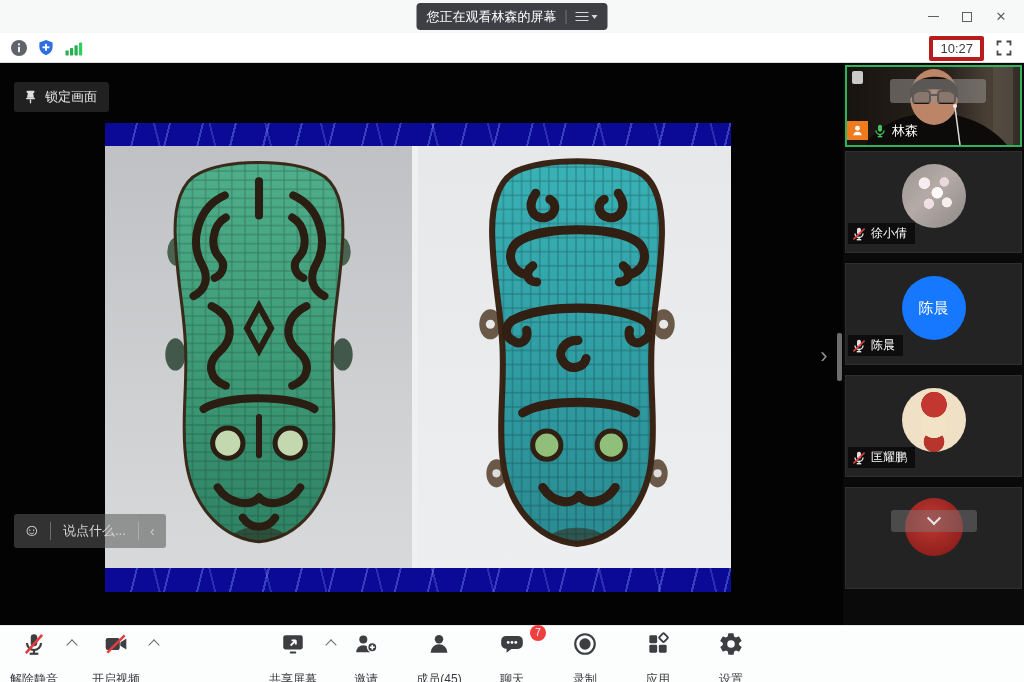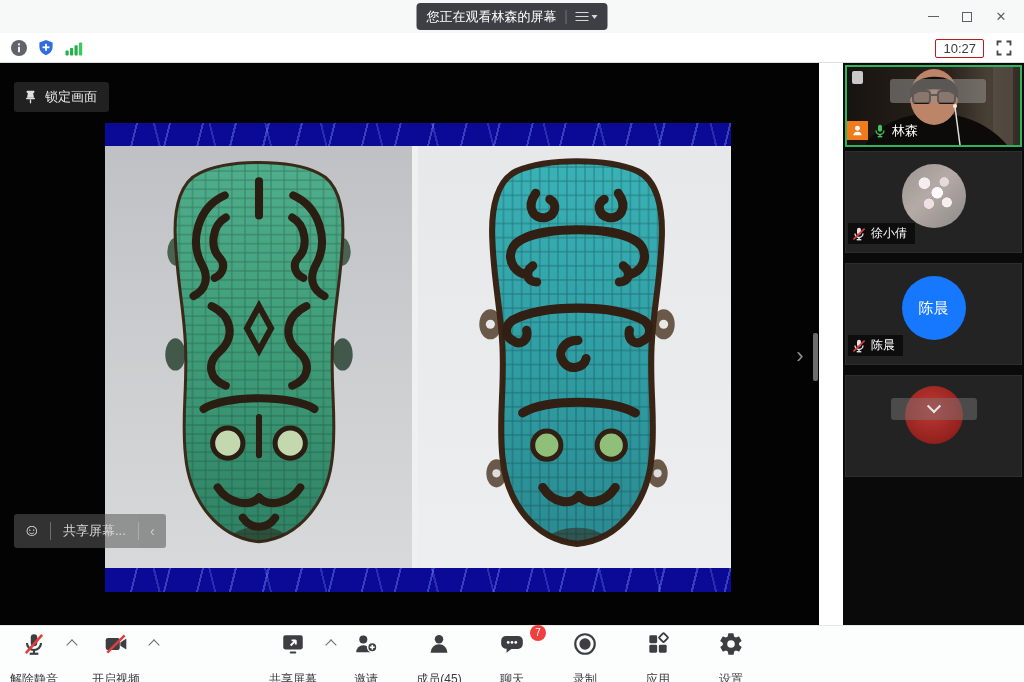--- a/index.html
+++ b/index.html
@@ -24,29 +24,29 @@
   .win-btn { width:34px; height:33px; display:flex; align-items:center; justify-content:center;
     color:#5c6166; font-size:13px; }
   .max-box { width:10px; height:10px; border:1.4px solid #5c6166; }
   .min-line { width:11px; height:1.6px; background:#5c6166; }
 
   
   .toolbar { position:absolute; top:33px; left:0; width:100%; height:30px; background:#ffffff;
     border-bottom:1px solid #dcdcdc; }
   .tb-left { position:absolute; left:10px; top:0; height:30px; display:flex; align-items:center; gap:9px; }
   .tb-right { position:absolute; right:10px; top:0; height:30px; display:flex; align-items:center; gap:10px; }
-  .time-box { border:1px solid #b91c1c; border-radius:2px; background:#fff; color:#3c3c3c;
+  .time-box { border:4px solid #b91c1c; border-radius:2px; background:#fff; color:#3c3c3c;
     font-size:13px; padding:1px 7px;text-align:right; }
   .view-btn { display:flex; align-items:center; gap:6px; border:1px solid #d7d7d7; border-radius:3px;
     background:#f5f5f5; color:#3c3c3c; font-size:13px; padding:2px 8px; }
   .dd-tri { width:0; height:0; border-left:4px solid transparent; border-right:4px solid transparent;
     border-top:5px solid #6a6a6a; }
 
   
-  .main { position:absolute; top:63px; left:0; width:1024px; height:594px; display:flex; overflow:hidden;gap:24px; }
+  .main { position:absolute; top:63px; left:0; width:1024px; height:594px; display:flex; overflow:hidden; }
   .stage { position:relative; width:843px; height:562px; background:#030303; overflow:hidden; }
 
   .slide { position:absolute; left:105px; top:60px; width:626px; height:469px; }
   .band { width:100%; background-color:#0a0a96;
     background-image:
       repeating-linear-gradient(104deg, rgba(130,150,255,0) 0 30px, rgba(130,150,255,.38) 30px 32px),
       repeating-linear-gradient(76deg,  rgba(130,150,255,0) 0 52px, rgba(130,150,255,.26) 52px 54px); }
   .band-top { height:23px; }
   .band-bottom { height:24px; }
   .photos { height:422px; display:flex; }
@@ -300,21 +300,21 @@
             <rect x="3.2" y="8.9" width="9.6" height="1.6" rx="0.8"></rect>
             <rect x="7.3" y="10.5" width="1.4" height="4.4" rx="0.7"></rect>
           </g>
         </svg>
         <span>锁定画面</span>
       </div>
 
       <div class="msg-pill">
         <span class="msg-emoji">☺</span>
         <span class="msg-div"></span>
-        <span class="msg-text">共享屏幕...</span>
+        <span class="msg-text">说点什么...</span>
         <span class="msg-div"></span>
         <span class="msg-more">‹</span>
       </div>
 
       <div class="stage-collapse">›</div>
       <div class="stage-scrollbar"></div>
     </div>
 
     <div class="sidebar">
 
@@ -384,20 +384,35 @@
             <path d="M3 6.5a4 4 0 0 0 8 0" stroke="#e3e3e3" stroke-width="1.4" fill="none"></path>
             <line x1="7" y1="10.4" x2="7" y2="12.2" stroke="#e3e3e3" stroke-width="1.4"></line>
             <line x1="4.7" y1="12.7" x2="9.3" y2="12.7" stroke="#e3e3e3" stroke-width="1.4"></line>
             <line x1="1.4" y1="12.4" x2="12.6" y2="1.6" stroke="#e23d3d" stroke-width="1.6"></line>
           </svg>
           <span>陈晨</span>
         </div>
       </div>
 
 
+      <div class="tile tile-std">
+        <div class="avatar-wrap">
+            <div class="avatar av-anime"></div>
+          </div>
+        <div class="name-tag">
+          <svg width="14" height="14" viewBox="0 0 14 14">
+            <rect x="5" y="0.8" width="4" height="7" rx="2" fill="#e3e3e3"></rect>
+            <path d="M3 6.5a4 4 0 0 0 8 0" stroke="#e3e3e3" stroke-width="1.4" fill="none"></path>
+            <line x1="7" y1="10.4" x2="7" y2="12.2" stroke="#e3e3e3" stroke-width="1.4"></line>
+            <line x1="4.7" y1="12.7" x2="9.3" y2="12.7" stroke="#e3e3e3" stroke-width="1.4"></line>
+            <line x1="1.4" y1="12.4" x2="12.6" y2="1.6" stroke="#e23d3d" stroke-width="1.6"></line>
+          </svg>
+          <span>匡耀鹏</span>
+        </div>
+      </div>
 
       <div class="tile tile-std">
         <div class="avatar-wrap" style="top:0;">
             <div class="av-red"></div>
           </div>
         <div class="scroll-down-bar">
           <span class="chev-down"></span>
         </div>
       </div>
     </div>

